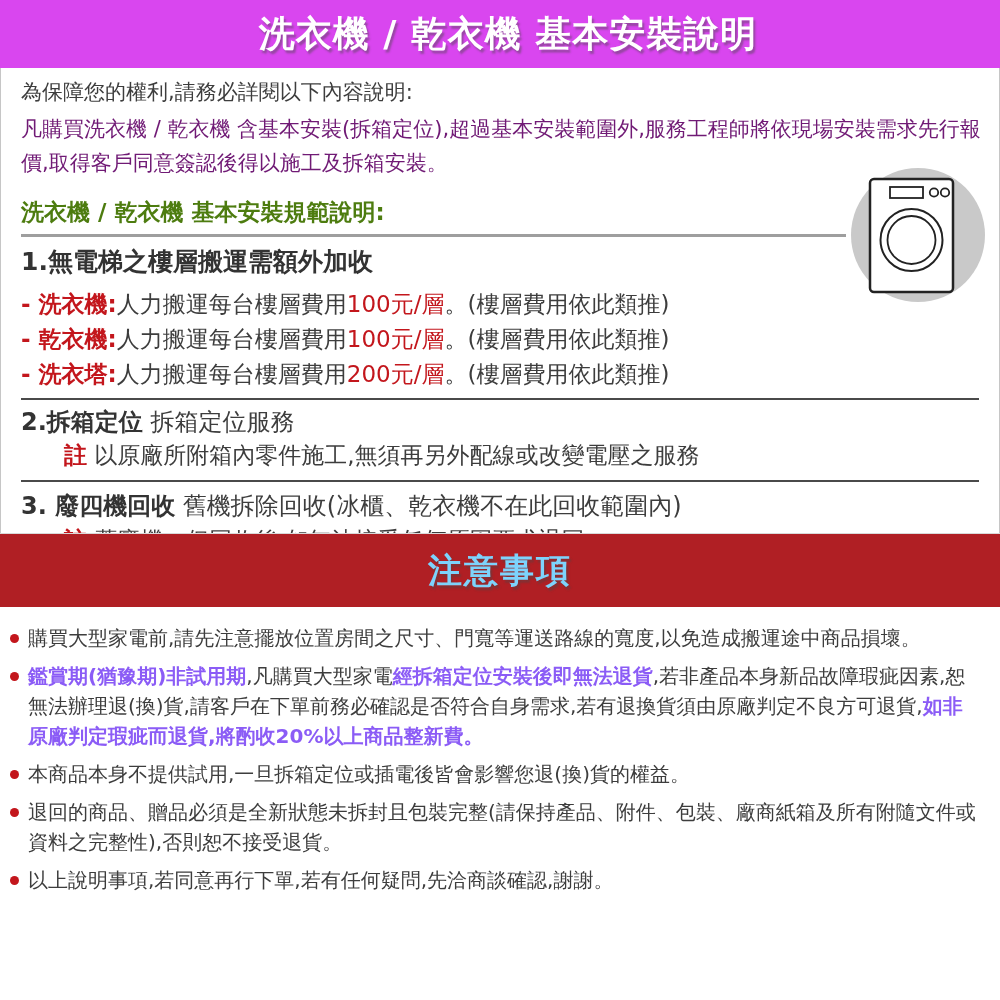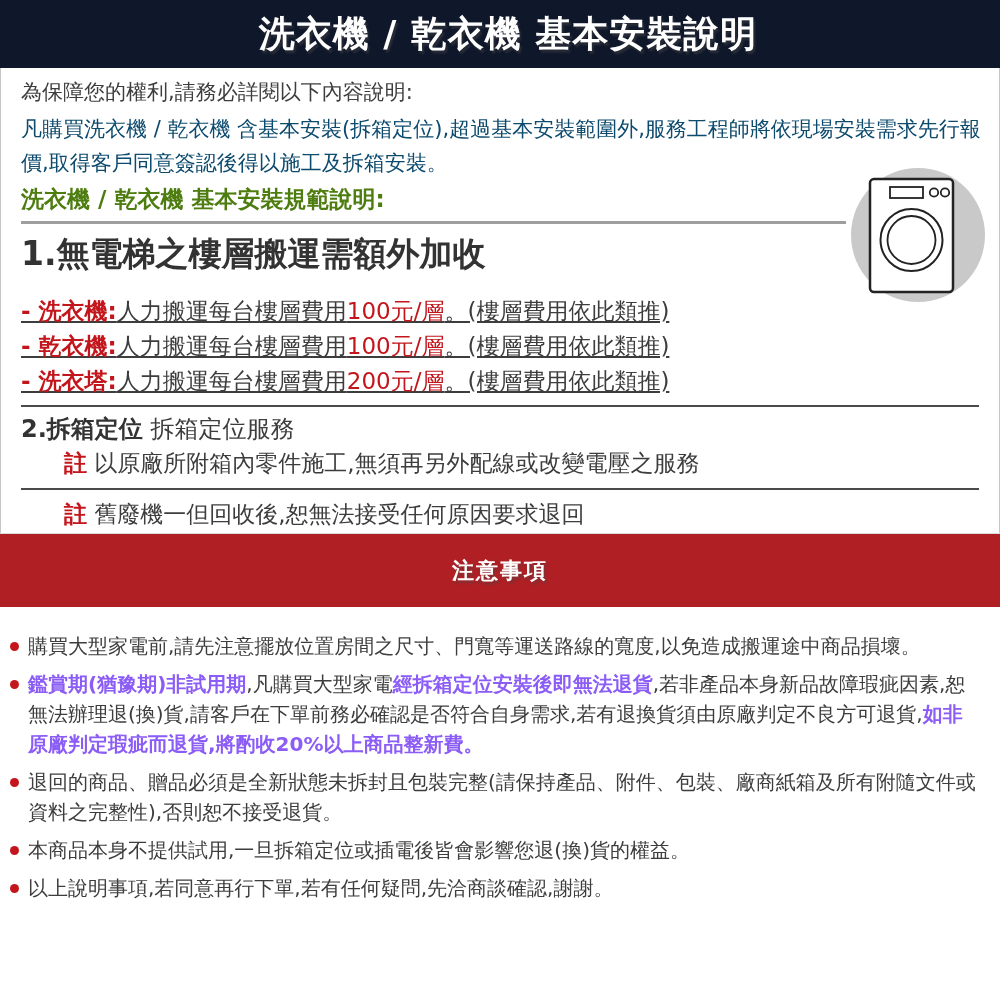--- a/index.html
+++ b/index.html
@@ -10,21 +10,21 @@
     width: 1000px;
     height: 1000px;
     margin: 0 auto;
     background: #ffffff;
     overflow: hidden;
     color: #3d3d3d;
   }
   
   .top-banner {
     height: 68px;
-    background: #0f172a;
+    background: #d946ef;
     display: flex;
     align-items: center;
     justify-content: center;
     padding-left: 16px;
   }
   .top-banner .title {
     color: #ffffff;
     font-size: 36px;
     font-weight: 700;
     letter-spacing: 1px;
@@ -33,26 +33,26 @@
   
   .content {
     position: relative;
     height: 465px;
     border-left: 1px solid #c6c6c6;
     border-right: 1px solid #c6c6c6;
     padding: 9px 20px 8px 20px;
     overflow: hidden;
   }
   .intro-line { font-size: 21px; color: #3d3d3d; line-height: 1.45; margin-bottom: 6px; }
-  .intro-paragraph { font-size: 21px; color: #0c4a6e; line-height: 1.58; margin-bottom: 4px; width: 960px; }
+  .intro-paragraph { font-size: 21px; color: #701a75; line-height: 1.58; margin-bottom: 17px; width: 960px; }
   .spec-heading { font-size: 23px; font-weight: 700; color: #4d7c0f; margin-bottom: 6px; }
   .divider-gray { height: 3px; background: #9e9e9e; width: 825px; margin-bottom: 8px; }
   .divider-dark { height: 2px; background: #4a4a4a; width: 958px; }
-  .s1-heading { font-size: 33px; font-weight: 700; color: #333333; line-height: 1.35; margin-bottom: 18px; }
-  .fee-line { font-size: 23px; color: #3d3d3d; line-height: 35px; text-decoration: underline; }
+  .s1-heading { font-size: 25px; font-weight: 700; color: #333333; line-height: 1.35; margin-bottom: 8px; }
+  .fee-line { font-size: 23px; color: #3d3d3d; line-height: 35px; }
   .fee-label { color: #c3161c; font-weight: 700; }
   .fee-amount { color: #c3161c; }
   .sec-heading { font-size: 24px; color: #3d3d3d; line-height: 1.4; }
   .sec-heading .num { font-weight: 700; color: #333333; }
   .note-line { font-size: 23px; color: #3d3d3d; line-height: 1.45; margin-left: 43px; }
   .note-label { color: #c3161c; font-weight: 700; }
   .mt8 { margin-top: 8px; }
   .mt6 { margin-top: 6px; }
   .mb6 { margin-bottom: 6px; }
   .mb8 { margin-bottom: 8px; }
@@ -67,28 +67,28 @@
   
   .notice-banner {
     height: 74px;
     background: #b01f24;
     display: flex;
     align-items: center;
     justify-content: center;
     border-top: 1px solid #d9d9d9;
   }
   .notice-banner .title {
-    color: #ffffff;
-    font-size: 22px;
+    color: #7dd3fc;
+    font-size: 34px;
     font-weight: 700;
     letter-spacing: 2px;
     text-shadow: 2px 3px 2px rgba(70,70,70,0.45);
   }
   
-  .notices { padding: 24px 18px 0 10px; }
+  .notices { padding: 16px 18px 0 10px; }
   .notice-item { display: flex; margin-bottom: 8px; }
   .bullet-dot {
     flex: 0 0 auto;
     width: 9px; height: 9px;
     border-radius: 50%;
     background: #c3161c;
     margin: 11px 9px 0 0;
   }
   .notice-text { font-size: 20px; line-height: 30px; color: #3d3d3d; }
   .seg-normal { color: #3d3d3d; }
@@ -122,20 +122,21 @@
 
     </div>
 
     <div class="divider-dark mt6 mb6"></div>
 
     <div class="sec-heading"><span class="num">2.拆箱定位</span><span> 拆箱定位服務</span></div>
     <div class="note-line"><span class="note-label">註</span><span> 以原廠所附箱內零件施工,無須再另外配線或改變電壓之服務</span></div>
 
     <div class="divider-dark mt8 mb8"></div>
 
+    <div class="sec-heading"><span class="num">3. 廢四機回收</span><span> 舊機拆除回收(冰櫃、乾衣機不在此回收範圍內)</span></div>
     <div class="note-line"><span class="note-label">註</span><span> 舊廢機一但回收後,恕無法接受任何原因要求退回</span></div>
 
     <div class="washer-wrap">
       <svg width="134" height="134" viewBox="0 0 134 134" xmlns="http://www.w3.org/2000/svg">
         <circle cx="67" cy="67" r="67" fill="#c9c9c9"></circle>
         <rect x="19" y="11" width="83" height="113" rx="4" fill="#ffffff" stroke="#222222" stroke-width="2.5"></rect>
         <rect x="39" y="19" width="33" height="11" fill="#ffffff" stroke="#222222" stroke-width="1.8"></rect>
         <circle cx="83" cy="24.5" r="4.2" fill="#ffffff" stroke="#222222" stroke-width="1.8"></circle>
         <circle cx="94" cy="24.5" r="4.2" fill="#ffffff" stroke="#222222" stroke-width="1.8"></circle>
         <circle cx="60.5" cy="72" r="31" fill="#ffffff" stroke="#222222" stroke-width="2"></circle>
@@ -156,26 +157,26 @@
       </div>
 
       <div class="notice-item">
         <span class="bullet-dot"></span>
         <span class="notice-text"><span class="seg-red">鑑賞期(猶豫期)非試用期</span><span class="seg-normal">,凡購買大型家電</span><span class="seg-red">經拆箱定位安裝後即無法退貨</span><span class="seg-normal">,若非產品本身新品故障瑕疵因素,恕無法辦理退(換)貨,請客戶在下單前務必確認是否符合自身需求,若有退換貨須由原廠判定不良方可退貨,</span><span class="seg-red">如非原廠判定瑕疵而退貨,將酌收20%以上商品整新費。</span></span>
       </div>
 
 
       <div class="notice-item">
         <span class="bullet-dot"></span>
-        <span class="notice-text"><span class="seg-normal">退回的商品、贈品必須是全新狀態未拆封且包裝完整(請保持產品、附件、包裝、廠商紙箱及所有附隨文件或資料之完整性),否則恕不接受退貨。</span></span>
+        <span class="notice-text"><span class="seg-normal">本商品本身不提供試用,一旦拆箱定位或插電後皆會影響您退(換)貨的權益。</span></span>
       </div>
 
       <div class="notice-item">
         <span class="bullet-dot"></span>
-        <span class="notice-text"><span class="seg-normal">本商品本身不提供試用,一旦拆箱定位或插電後皆會影響您退(換)貨的權益。</span></span>
+        <span class="notice-text"><span class="seg-normal">退回的商品、贈品必須是全新狀態未拆封且包裝完整(請保持產品、附件、包裝、廠商紙箱及所有附隨文件或資料之完整性),否則恕不接受退貨。</span></span>
       </div>
 
       <div class="notice-item">
         <span class="bullet-dot"></span>
         <span class="notice-text"><span class="seg-normal">以上說明事項,若同意再行下單,若有任何疑問,先洽商談確認,謝謝。</span></span>
       </div>
 
   </div>
 
 </div>

